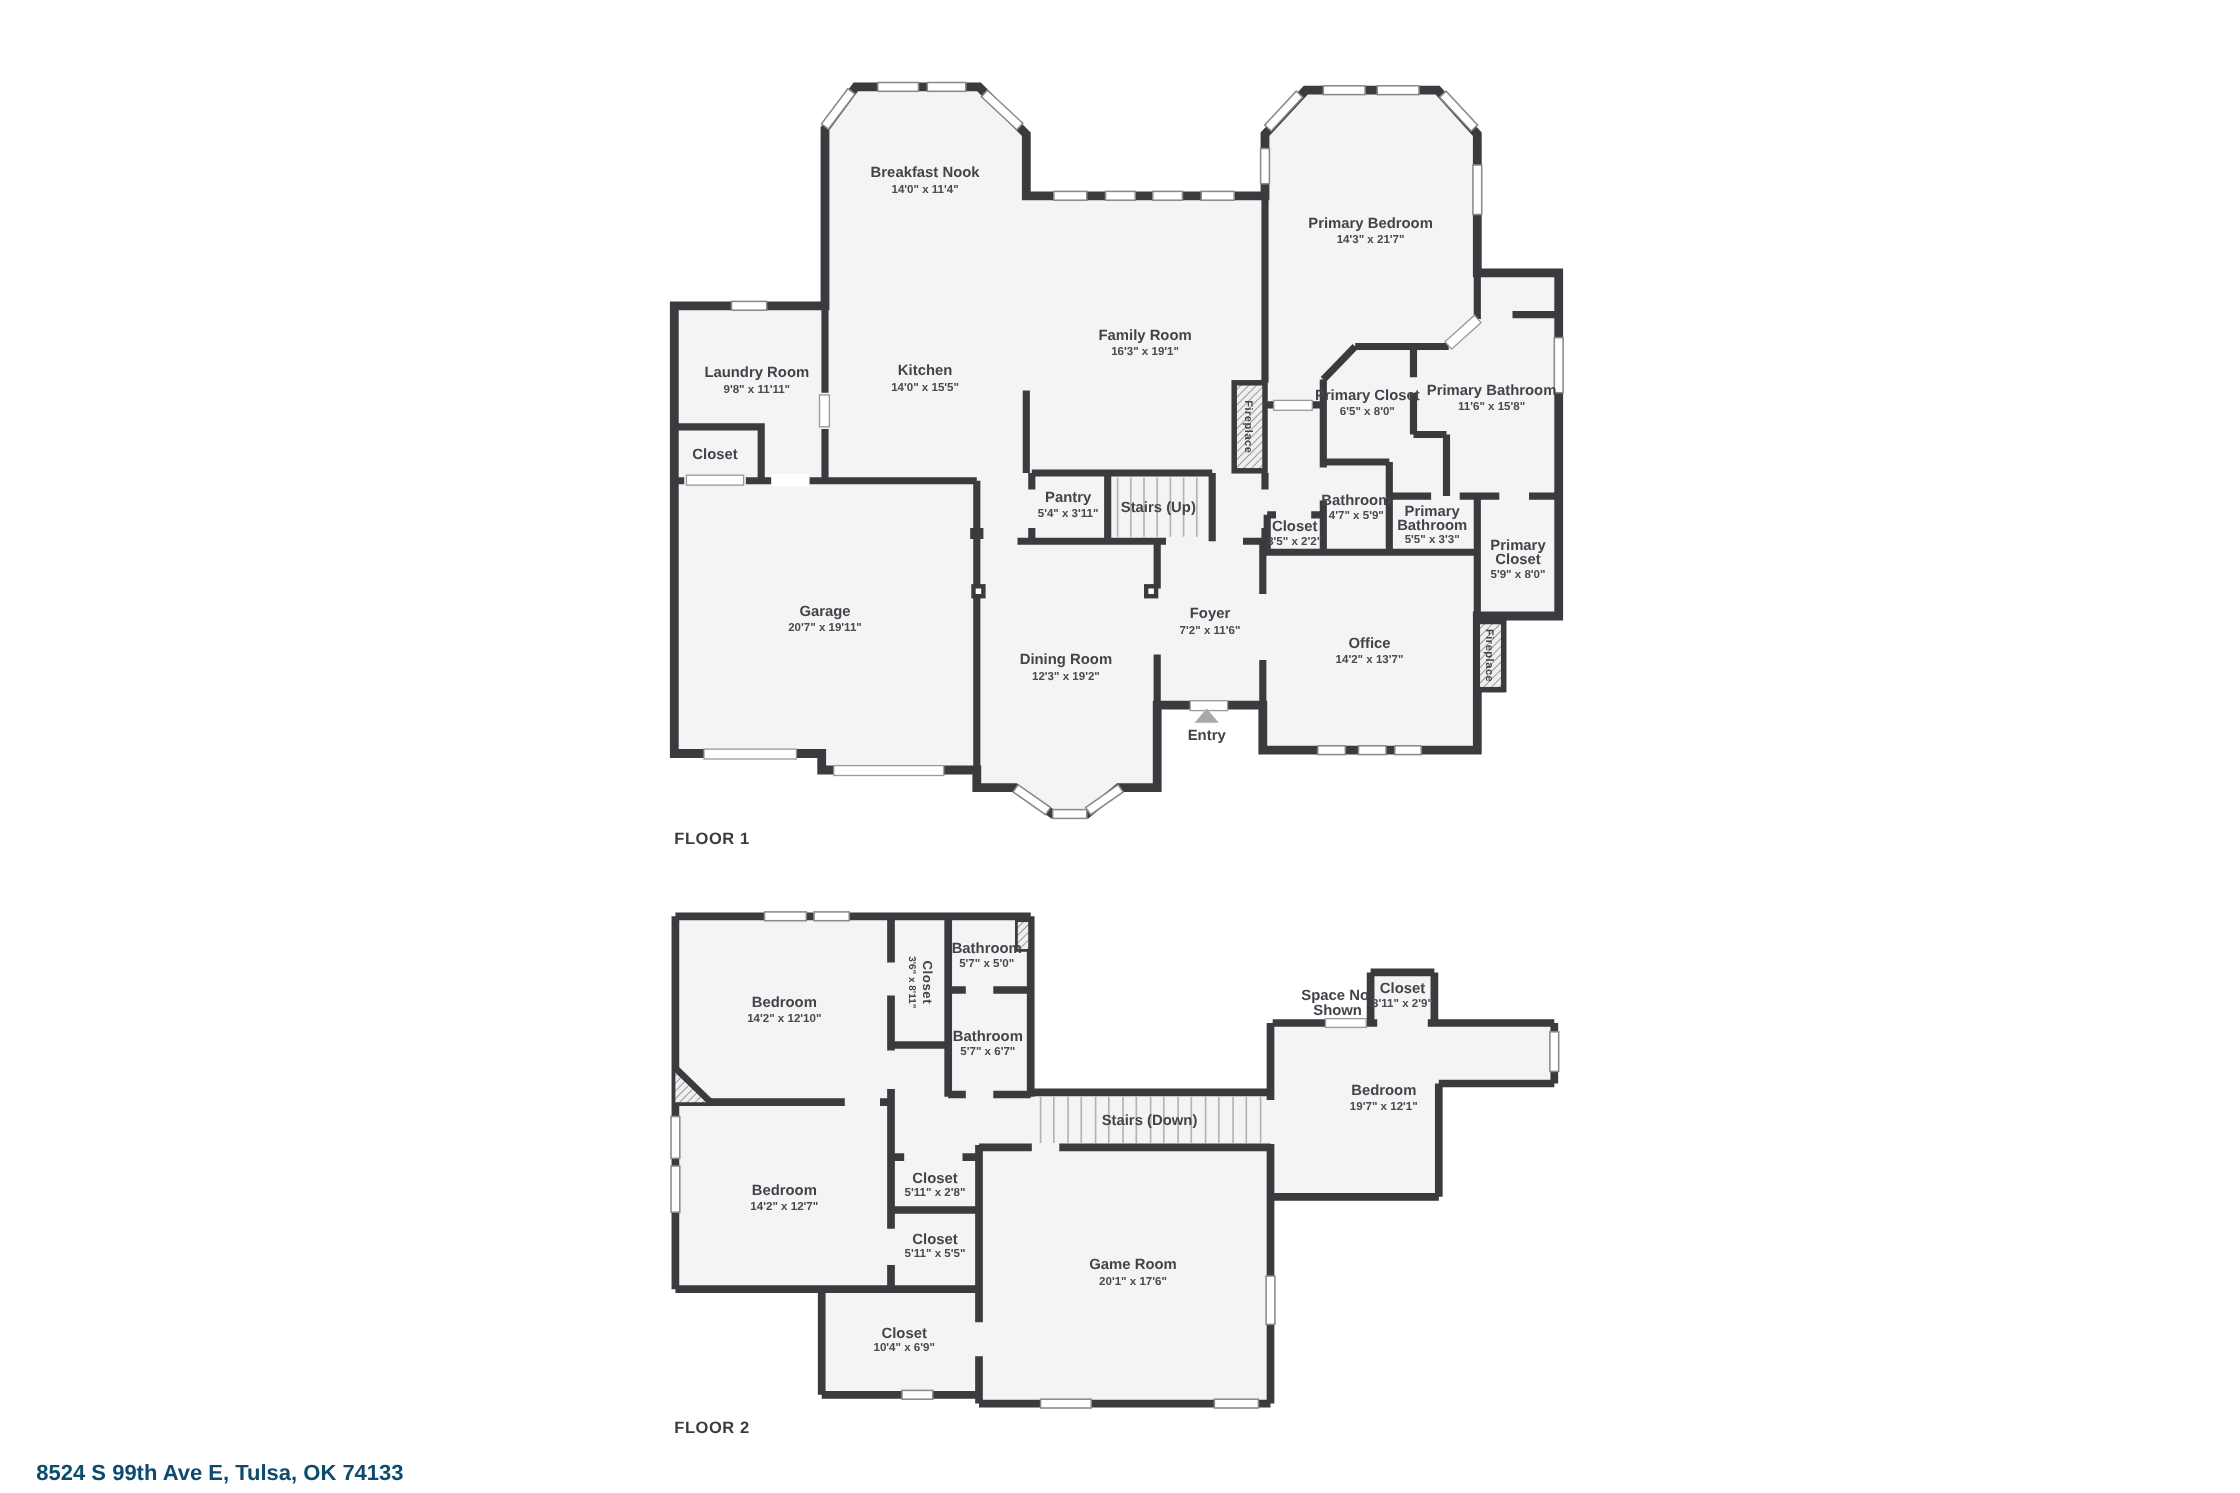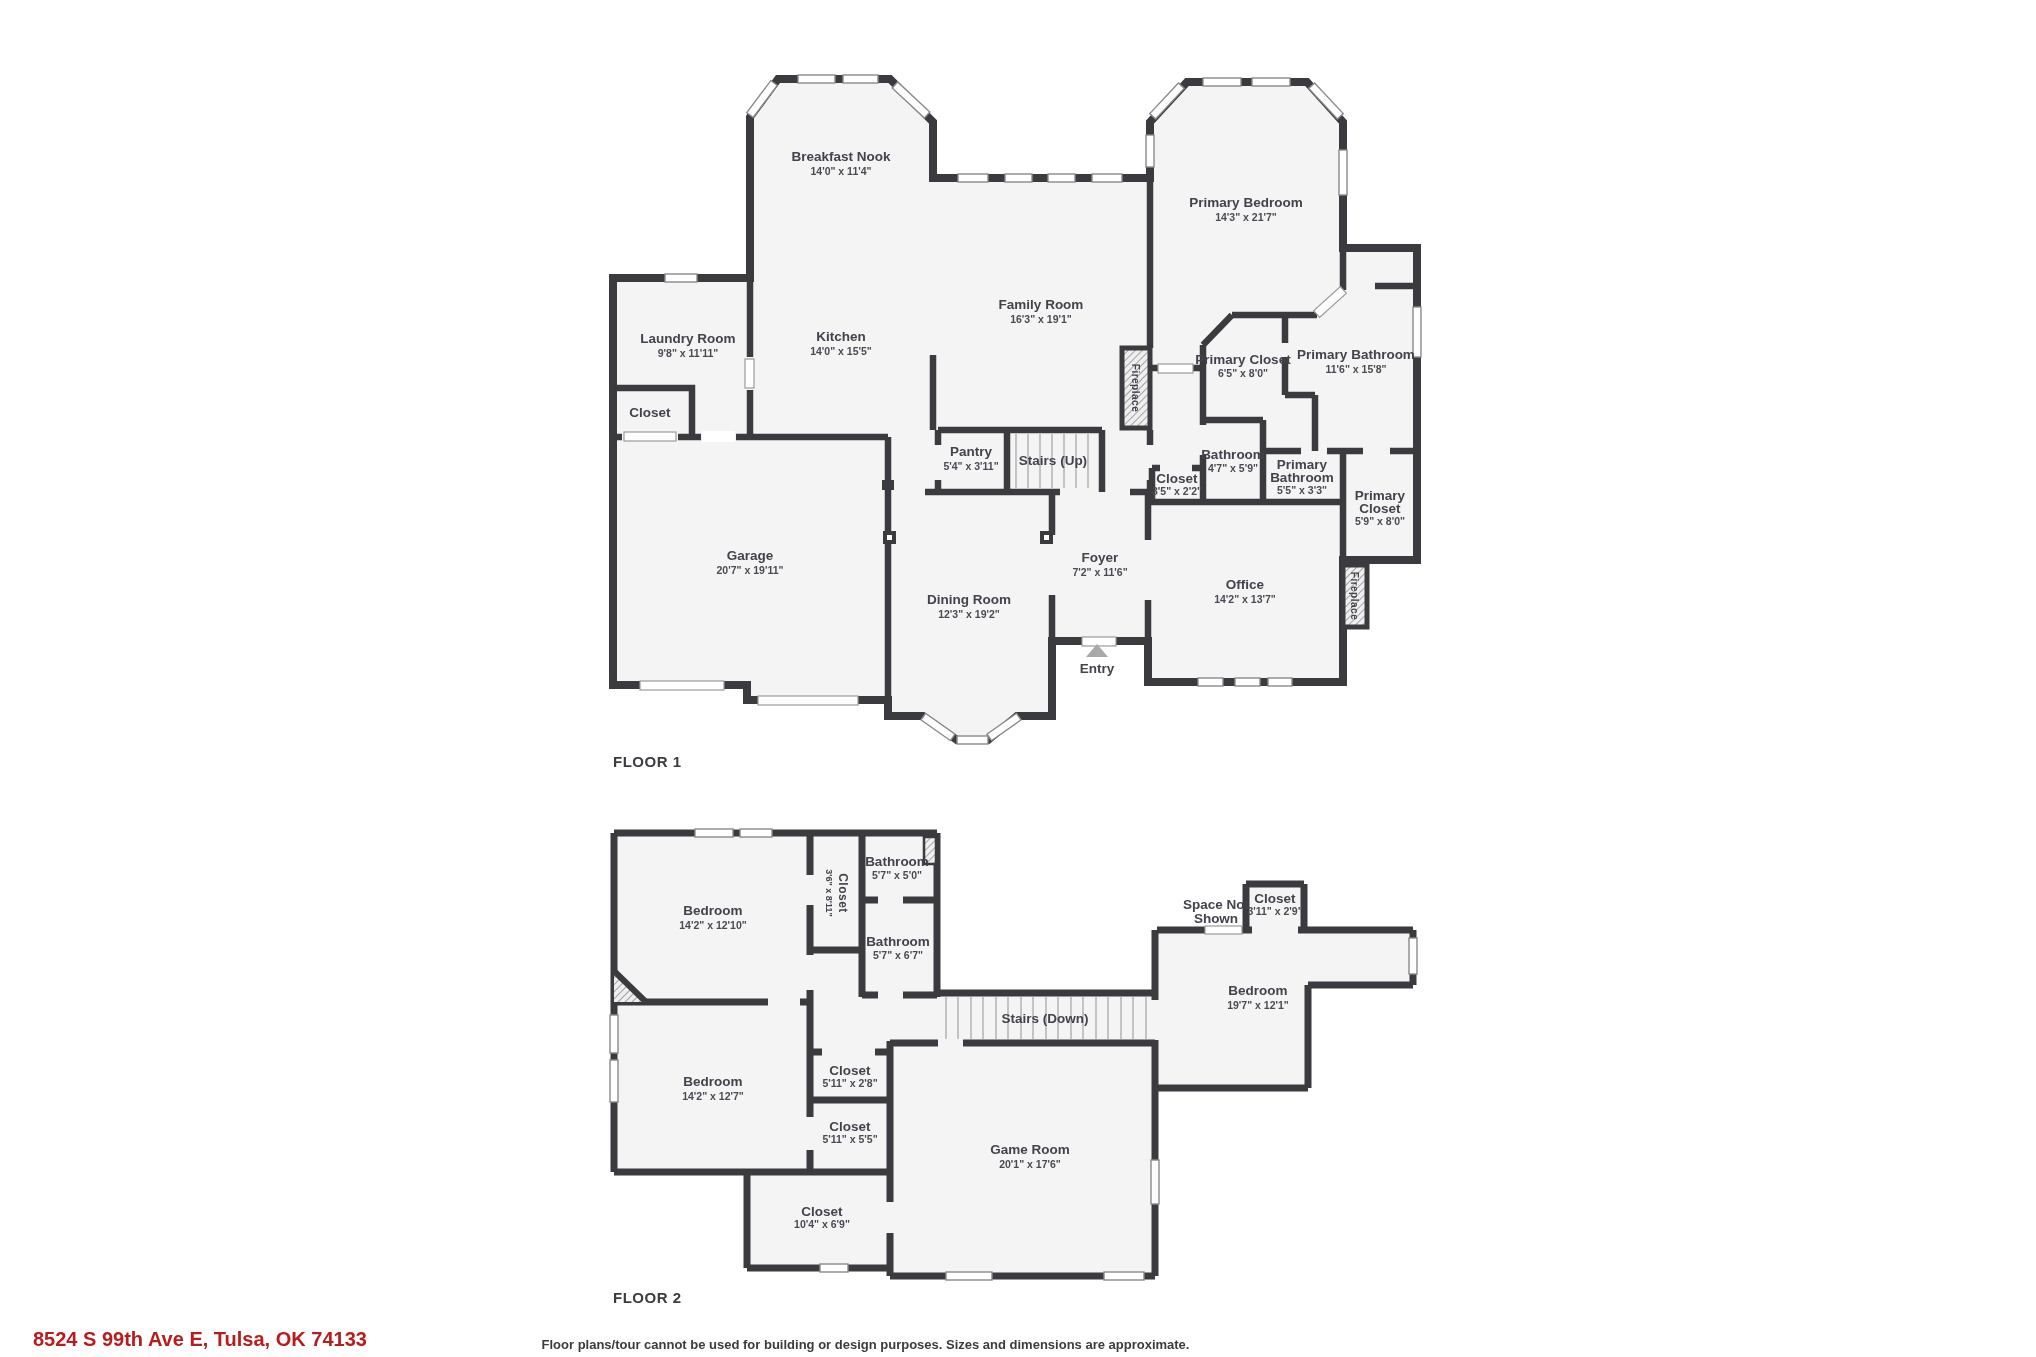--- a/index.html
+++ b/index.html
@@ -10,21 +10,21 @@
   svg text {
     font-family:"Liberation Sans", sans-serif;
     fill:#43434b; font-weight:bold; text-anchor:middle;
   }
   svg text.room-name { font-size:13.5px; }
   svg text.room-dims { font-size:10.5px; fill:#4a4a52; }
   svg text.floor-title { font-size:15px; text-anchor:start; fill:#3b3b40; letter-spacing:0.5px; }
   svg text.vert-label { font-size:10px; letter-spacing:0.5px; }
   svg text.vert-dims  { font-size:9px; }
   .address {
-    position:absolute; left:33px; top:1328px; font-size:20px; font-weight:bold; color:#b91c1c;
+    position:absolute; left:33px; top:1328px; font-size:20px; font-weight:bold; color:#0c4a6e;
   }
   .disclaimer {
     position:absolute; left:0; top:1337px; width:100%; text-align:center;
     font-size:13px; font-weight:bold; color:#3b3b40;
   }
   .copyright {
     position:absolute; right:22px; top:1298px; font-size:40px; font-weight:normal;
     color:#e9e9e9; -webkit-text-stroke:1.6px #bdbdbd; letter-spacing:2px;
   }
 </style>
@@ -299,15 +299,14 @@
     <g>
       <text class="room-name" x="822" y="1216">Closet</text>
       <text class="room-dims" x="822" y="1228">10'4" x 6'9"</text>
     </g>
     <text class="floor-title" x="613" y="1303">FLOOR 2</text>
   </g>
 </svg>
 
 
 <div class="address">8524 S 99th Ave E, Tulsa, OK 74133</div>
-<div class="disclaimer">Floor plans/tour cannot be used for building or design purposes. Sizes and dimensions are approximate.</div>
 
 </div>
 
 </body></html>

